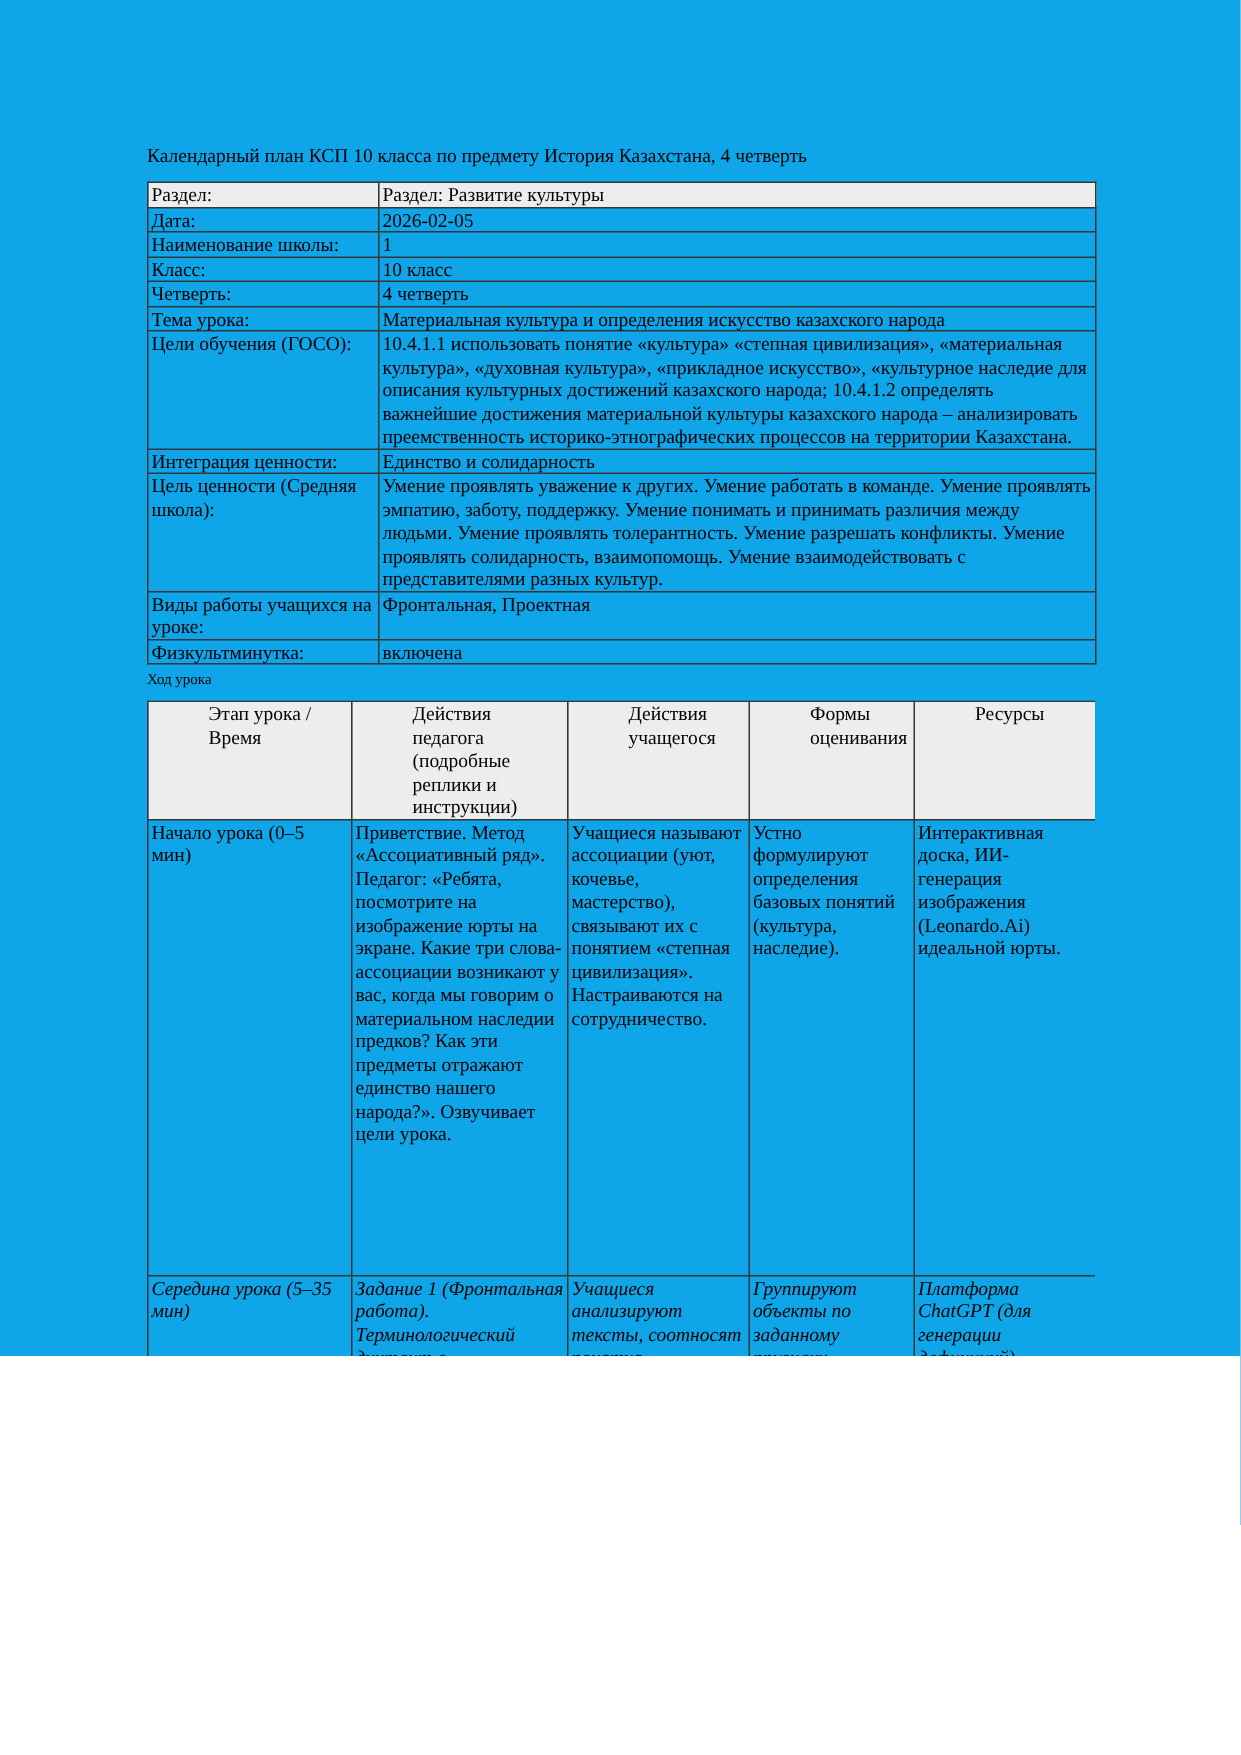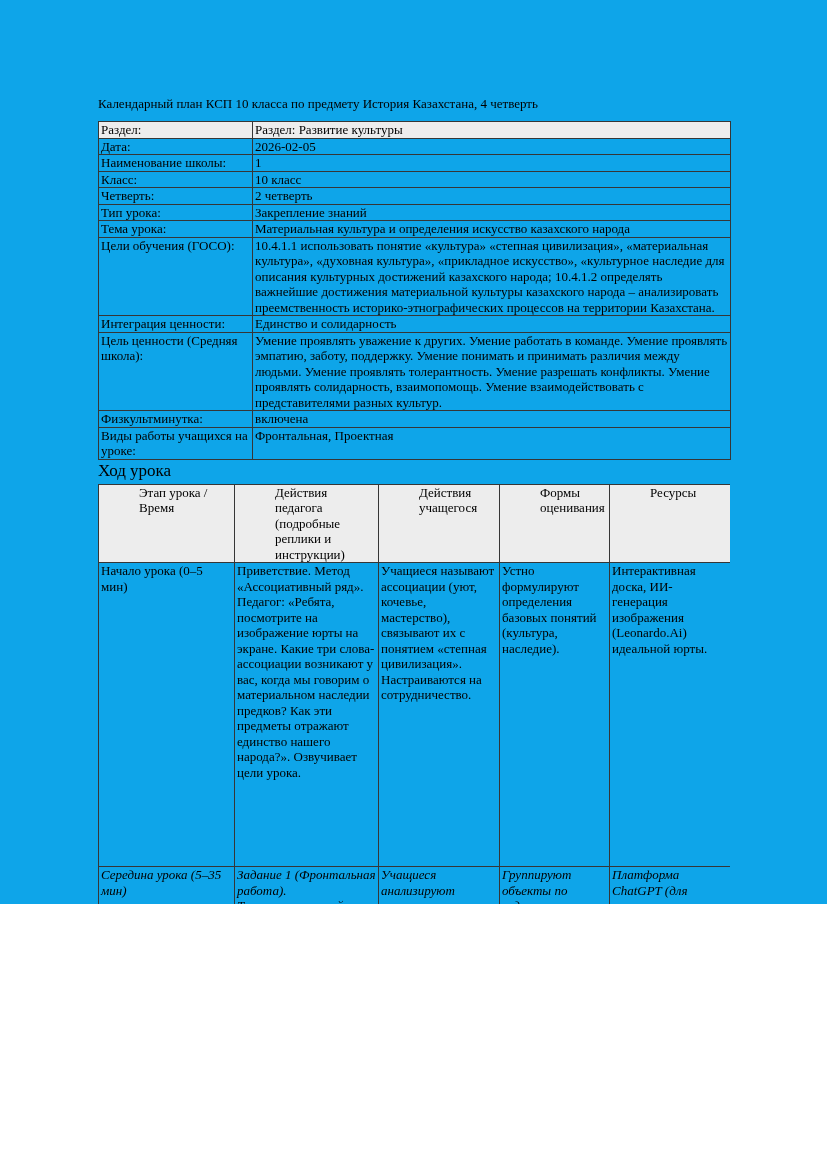--- a/index.html
+++ b/index.html
@@ -17,21 +17,21 @@
   }
   table{
     border-collapse:collapse;table-layout:fixed;width:632px;
     font-size:13px;line-height:15.5px;
   }
   td,th{
     border:1px solid #363636;padding:0 2px;vertical-align:top;text-align:left;
     font-weight:normal;word-wrap:break-word;margin-left:12px;
   }
   .shaded{background:#ededed;}
-  .flow-heading{font-size:17px;line-height:16px;margin:3px 0 5px 0;}
+  .flow-heading{font-size:10px;line-height:16px;margin:3px 0 5px 0;}
   .lesson-wrap{
     box-sizing:border-box;width:632px;height:530px;overflow:hidden;
     border-bottom:1px solid #363636;
   }
   .lesson-table th{height:64px;padding-left:40px;}
   .stage-row-1 td{height:303px;}
   .stage-row-2 td{height:150px;font-style:italic;}
 </style>
 </head>
 <body>
@@ -57,49 +57,45 @@
       <tr>
         <td>Наименование школы:</td>
         <td>1</td>
       </tr>
       <tr>
         <td>Класс:</td>
         <td>10 класс</td>
       </tr>
       <tr>
         <td>Четверть:</td>
-        <td>2 четверть</td>
-      </tr>
-      <tr>
-        <td>Тип урока:</td>
-        <td>Закрепление знаний</td>
+        <td>4 четверть</td>
       </tr>
       <tr>
         <td>Тема урока:</td>
         <td>Материальная культура и определения искусство казахского народа</td>
       </tr>
       <tr>
         <td>Цели обучения (ГОСО):</td>
         <td>10.4.1.1 использовать понятие «культура» «степная цивилизация», «материальная культура», «духовная культура», «прикладное искусство», «культурное наследие для описания культурных достижений казахского народа; 10.4.1.2 определять важнейшие достижения материальной культуры казахского народа – анализировать преемственность историко-этнографических процессов на территории Казахстана.</td>
       </tr>
       <tr>
         <td>Интеграция ценности:</td>
         <td>Единство и солидарность</td>
       </tr>
       <tr>
         <td>Цель ценности (Средняя школа):</td>
         <td>Умение проявлять уважение к других. Умение работать в команде. Умение проявлять эмпатию, заботу, поддержку. Умение понимать и принимать различия между людьми. Умение проявлять толерантность. Умение разрешать конфликты. Умение проявлять солидарность, взаимопомощь. Умение взаимодействовать с представителями разных культур.</td>
       </tr>
       <tr>
+        <td>Виды работы учащихся на уроке:</td>
+        <td>Фронтальная, Проектная</td>
+      </tr>
+      <tr>
         <td>Физкультминутка:</td>
         <td>включена</td>
-      </tr>
-      <tr>
-        <td>Виды работы учащихся на уроке:</td>
-        <td>Фронтальная, Проектная</td>
       </tr>
     </tbody>
   </table>
 
   <div class="flow-heading">Ход урока</div>
 
   <div class="lesson-wrap">
     <table class="lesson-table">
       <colgroup>
         <col style="width:136px">

